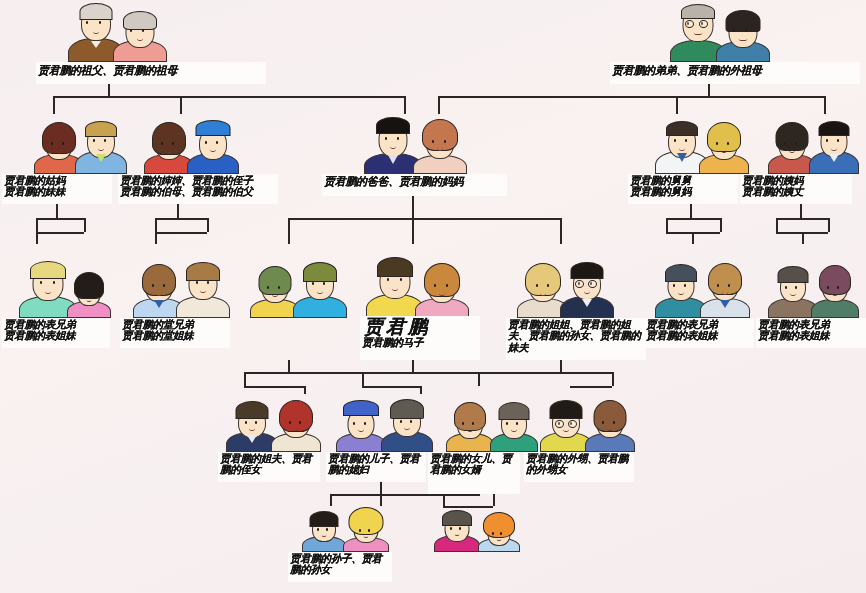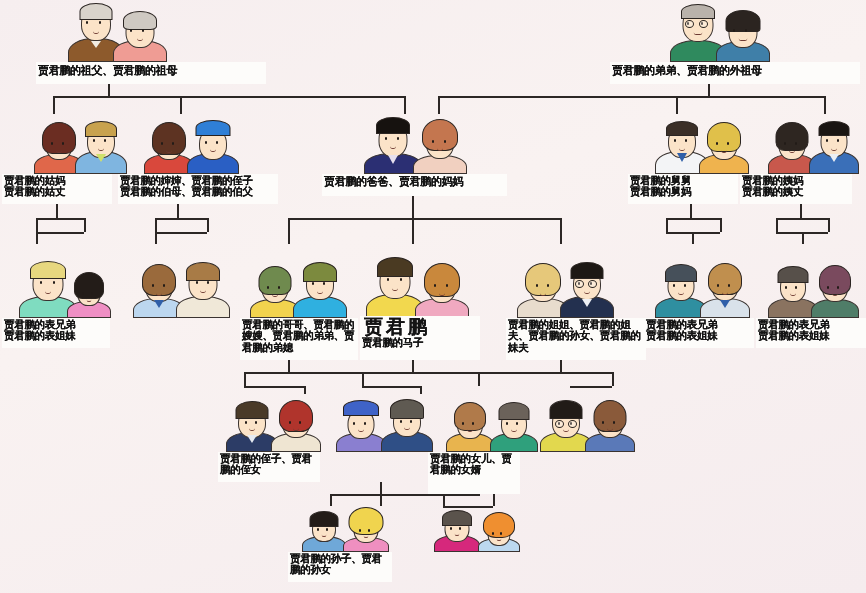--- a/index.html
+++ b/index.html
@@ -11,21 +11,21 @@
     position:relative;
   }
   #stage{position:absolute;left:0;top:0;width:866px;height:593px;
     background:linear-gradient(160deg,#f6eeef 0%,#f9f2f1 40%,#f5ecee 100%);}
 
   
   .node{position:absolute;}
   .portraits{position:absolute;left:0;bottom:0;display:flex;align-items:flex-end;justify-content:center;gap:0px;}
   .cap{position:absolute;background:#fdfcfa;border:0;box-sizing:border-box;
        color:#141414;font-weight:bold;line-height:1.08;letter-spacing:-0.3px;
-       padding:1px 1px 2px 2px;text-shadow:0 0 0.4px #000;}
+       padding:1px 1px 2px 2px;text-shadow:0 0 0.4px #000;font-style:italic;}
 
   
   .p{position:relative;}
   .p .body{position:absolute;left:50%;transform:translateX(-50%);bottom:0;
            border-radius:46% 46% 0 0 / 60% 60% 0 0;border:1.3px solid #3a3330;}
   .p .head{position:absolute;left:50%;transform:translateX(-50%);
            background:#fbe3c8;border:1.3px solid #3a3330;border-radius:49% 49% 44% 44%;z-index:3;}
   .p .hair{position:absolute;left:50%;transform:translateX(-50%);z-index:4;
            border:1.2px solid #2b2522;}
   .p .eyeL,.p .eyeR{position:absolute;width:2.4px;height:2.9px;background:#231c18;border-radius:50%;z-index:6;}
@@ -120,21 +120,21 @@
         <div class="hair" style="width:30px;height:14px;top:5px;background:#c8a24e;border-radius:50% 50% 0 0;"></div>
         <div class="eyeL" style="left:19px;top:23px;"></div>
           <div class="eyeR" style="left:30px;top:23px;"></div>
         <div class="mouth" style="top:32px;"></div>
         <div class="body" style="width:50px;height:21px;background:#7fb5e0;"></div>
         <div class="collar" style="bottom:12px;border-top:8px solid #cfe06a;"></div>
       </div>
     </div>
   </div>
   <div class="cap" style="left:2px;top:174px;width:110px;height:30px;font-size:10.5px;white-space:pre-line;">贾君鹏的姑妈
-贾君鹏的姑丈</div>
+贾君鹏的妹妹</div>
 
   <div class="node" style="left:136px;top:118px;width:110px;height:56px;">
     <div class="portraits" style="width:110px;height:56px;">
       <div class="p" style="width:54px;height:56px;">
         <div class="head" style="width:25px;height:30px;top:10px;"></div>
         <div class="hair" style="width:32px;height:31px;top:4px;background:#5d3322;border-radius:50% 50% 32% 32%;"></div>
         <div class="eyeL" style="left:19px;top:24px;"></div>
           <div class="eyeR" style="left:30px;top:24px;"></div>
         <div class="mouth" style="top:32px;"></div>
         <div class="body" style="width:48px;height:18px;background:#d9483c;"></div>
@@ -294,20 +294,22 @@
       <div class="p" style="width:54px;height:62px;margin-left:-10px;">
         <div class="head" style="width:27px;height:31px;top:11px;"></div>
         <div class="hair" style="width:32px;height:17px;top:6px;background:#a87b46;border-radius:50% 50% 0 0;"></div>
         <div class="eyeL" style="left:20px;top:25px;"></div>
           <div class="eyeR" style="left:31px;top:25px;"></div>
         <div class="mouth" style="top:34px;"></div>
         <div class="body" style="width:52px;height:20px;background:#f0e8d8;"></div>
       </div>
     </div>
   </div>
+  <div class="cap" style="left:120px;top:318px;width:110px;height:30px;font-size:10.5px;white-space:pre-line;">贾君鹏的堂兄弟
+贾君鹏的堂姐妹</div>
 
   <div class="node" style="left:244px;top:256px;width:108px;height:62px;">
     <div class="portraits" style="width:108px;height:62px;">
       <div class="p" style="width:52px;height:58px;">
         <div class="head" style="width:25px;height:29px;top:12px;"></div>
         <div class="hair" style="width:31px;height:27px;top:6px;background:#6f8a4e;border-radius:50% 50% 30% 30%;"></div>
         <div class="eyeL" style="left:18px;top:26px;"></div>
           <div class="eyeR" style="left:29px;top:26px;"></div>
         <div class="mouth" style="top:34px;"></div>
         <div class="body" style="width:48px;height:17px;background:#f2d34e;"></div>
@@ -315,21 +317,20 @@
       <div class="p" style="width:54px;height:62px;margin-left:-8px;">
         <div class="head" style="width:26px;height:30px;top:12px;"></div>
         <div class="hair" style="width:32px;height:18px;top:6px;background:#7c8a3e;border-radius:50% 50% 0 0;"></div>
         <div class="eyeL" style="left:19px;top:26px;"></div>
           <div class="eyeR" style="left:30px;top:26px;"></div>
         <div class="mouth" style="top:35px;"></div>
         <div class="body" style="width:52px;height:20px;background:#2fb0e0;"></div>
       </div>
     </div>
   </div>
-  <div class="cap" style="left:240px;top:318px;width:118px;height:42px;font-size:10.5px;">贾君鹏的哥哥、贾君鹏的嫂嫂、贾君鹏的弟弟、贾君鹏的弟媳</div>
 
   <div class="node" style="left:362px;top:250px;width:112px;height:68px;">
     <div class="portraits" style="width:112px;height:68px;">
       <div class="p" style="width:58px;height:68px;">
         <div class="head" style="width:29px;height:34px;top:13px;"></div>
         <div class="hair" style="width:34px;height:18px;top:7px;background:#4a3a22;border-radius:50% 50% 0 0;"></div>
         <div class="eyeL" style="left:21px;top:28px;"></div>
           <div class="eyeR" style="left:34px;top:28px;"></div>
         <div class="mouth" style="top:38px;"></div>
         <div class="body" style="width:56px;height:22px;background:#f2d84e;"></div>
@@ -449,21 +450,21 @@
       <div class="p" style="width:52px;height:58px;margin-left:-8px;">
         <div class="head" style="width:26px;height:29px;top:13px;"></div>
         <div class="hair" style="width:32px;height:30px;top:6px;background:#b0342c;border-radius:50% 50% 36% 36%;"></div>
         <div class="eyeL" style="left:19px;top:27px;"></div>
           <div class="eyeR" style="left:29px;top:27px;"></div>
         <div class="mouth" style="top:34px;"></div>
         <div class="body" style="width:48px;height:17px;background:#efe5d2;"></div>
       </div>
     </div>
   </div>
-  <div class="cap" style="left:218px;top:452px;width:102px;height:30px;font-size:10.5px;">贾君鹏的侄子、贾君鹏的侄女</div>
+  <div class="cap" style="left:218px;top:452px;width:102px;height:30px;font-size:10.5px;">贾君鹏的姐夫、贾君鹏的侄女</div>
 
   <div class="node" style="left:332px;top:394px;width:104px;height:58px;">
     <div class="portraits" style="width:104px;height:58px;">
       <div class="p" style="width:52px;height:58px;">
         <div class="head" style="width:25px;height:28px;top:15px;"></div>
         <div class="hat" style="width:34px;height:14px;top:6px;background:#3f63c8;border-radius:50% 50% 0 0;"></div>
         <div class="eyeL" style="left:18px;top:28px;"></div>
           <div class="eyeR" style="left:29px;top:28px;"></div>
         <div class="mouth" style="top:35px;"></div>
         <div class="body" style="width:48px;height:17px;background:#8a7fd0;"></div>
@@ -471,20 +472,21 @@
       <div class="p" style="width:52px;height:60px;margin-left:-6px;">
         <div class="head" style="width:26px;height:29px;top:14px;"></div>
         <div class="hair" style="width:32px;height:18px;top:7px;background:#5f5a52;border-radius:50% 50% 8% 8%;"></div>
         <div class="eyeL" style="left:19px;top:28px;"></div>
           <div class="eyeR" style="left:29px;top:28px;"></div>
         <div class="mouth" style="top:35px;"></div>
         <div class="body" style="width:50px;height:19px;background:#2f4f86;"></div>
       </div>
     </div>
   </div>
+  <div class="cap" style="left:326px;top:452px;width:100px;height:30px;font-size:10.5px;">贾君鹏的儿子、贾君鹏的媳妇</div>
 
   <div class="node" style="left:440px;top:396px;width:104px;height:56px;">
     <div class="portraits" style="width:104px;height:56px;">
       <div class="p" style="width:50px;height:56px;">
         <div class="head" style="width:24px;height:28px;top:13px;"></div>
         <div class="hair" style="width:30px;height:27px;top:6px;background:#b07a4a;border-radius:50% 50% 34% 34%;"></div>
         <div class="eyeL" style="left:17px;top:26px;"></div>
           <div class="eyeR" style="left:27px;top:26px;"></div>
         <div class="mouth" style="top:33px;"></div>
         <div class="body" style="width:46px;height:17px;background:#e8b44e;"></div>
@@ -516,20 +518,21 @@
       <div class="p" style="width:52px;height:58px;margin-left:-8px;">
         <div class="head" style="width:25px;height:29px;top:13px;"></div>
         <div class="hair" style="width:31px;height:30px;top:6px;background:#8a5a3a;border-radius:50% 50% 36% 36%;"></div>
         <div class="eyeL" style="left:18px;top:27px;"></div>
           <div class="eyeR" style="left:29px;top:27px;"></div>
         <div class="mouth" style="top:34px;"></div>
         <div class="body" style="width:48px;height:17px;background:#5a79b8;"></div>
       </div>
     </div>
   </div>
+  <div class="cap" style="left:524px;top:452px;width:110px;height:30px;font-size:10.5px;">贾君鹏的外甥、贾君鹏的外甥女</div>
 
   <div class="ln vl" style="left:380px;top:482px;height:12px;"></div>
   <div class="ln hl" style="left:330px;top:494px;width:150px;"></div>
   <div class="ln vl" style="left:330px;top:494px;height:12px;"></div>
   <div class="ln vl" style="left:380px;top:494px;height:12px;"></div>
   <div class="ln vl" style="left:443px;top:494px;height:12px;"></div>
   <div class="ln hl" style="left:443px;top:506px;width:50px;"></div>
   <div class="ln vl" style="left:493px;top:494px;height:12px;"></div>
 
   <div class="node" style="left:296px;top:502px;width:100px;height:50px;">

